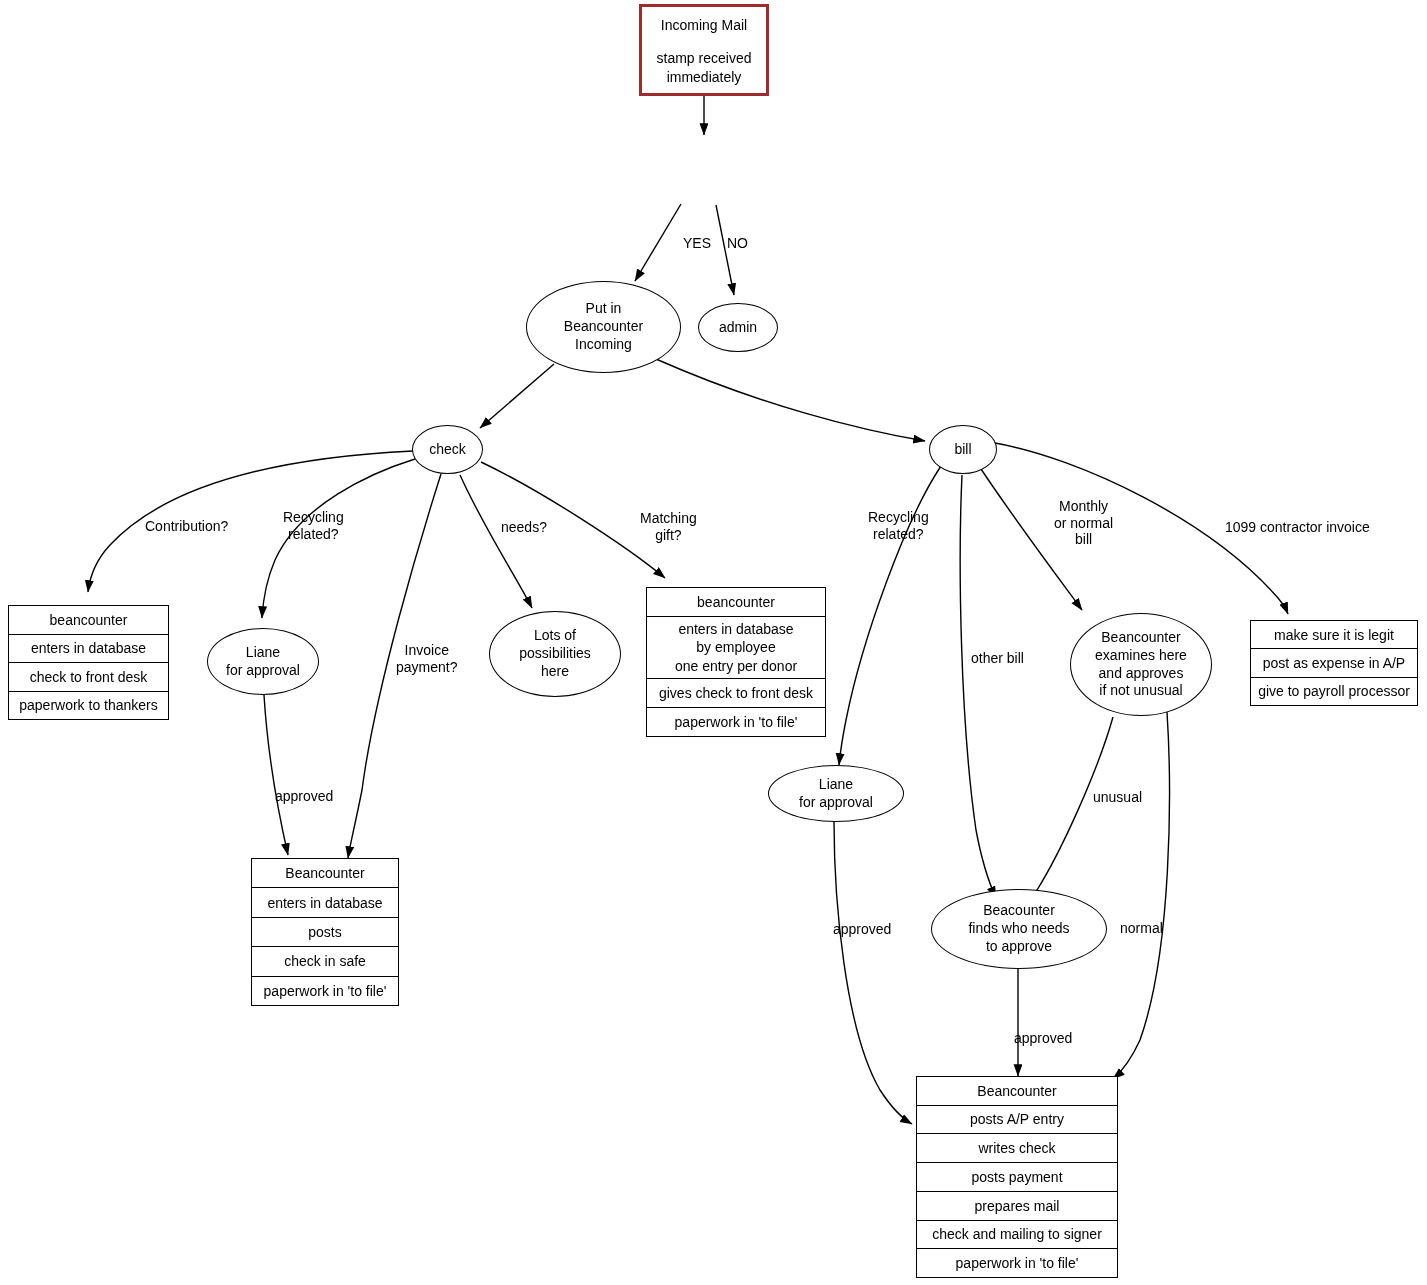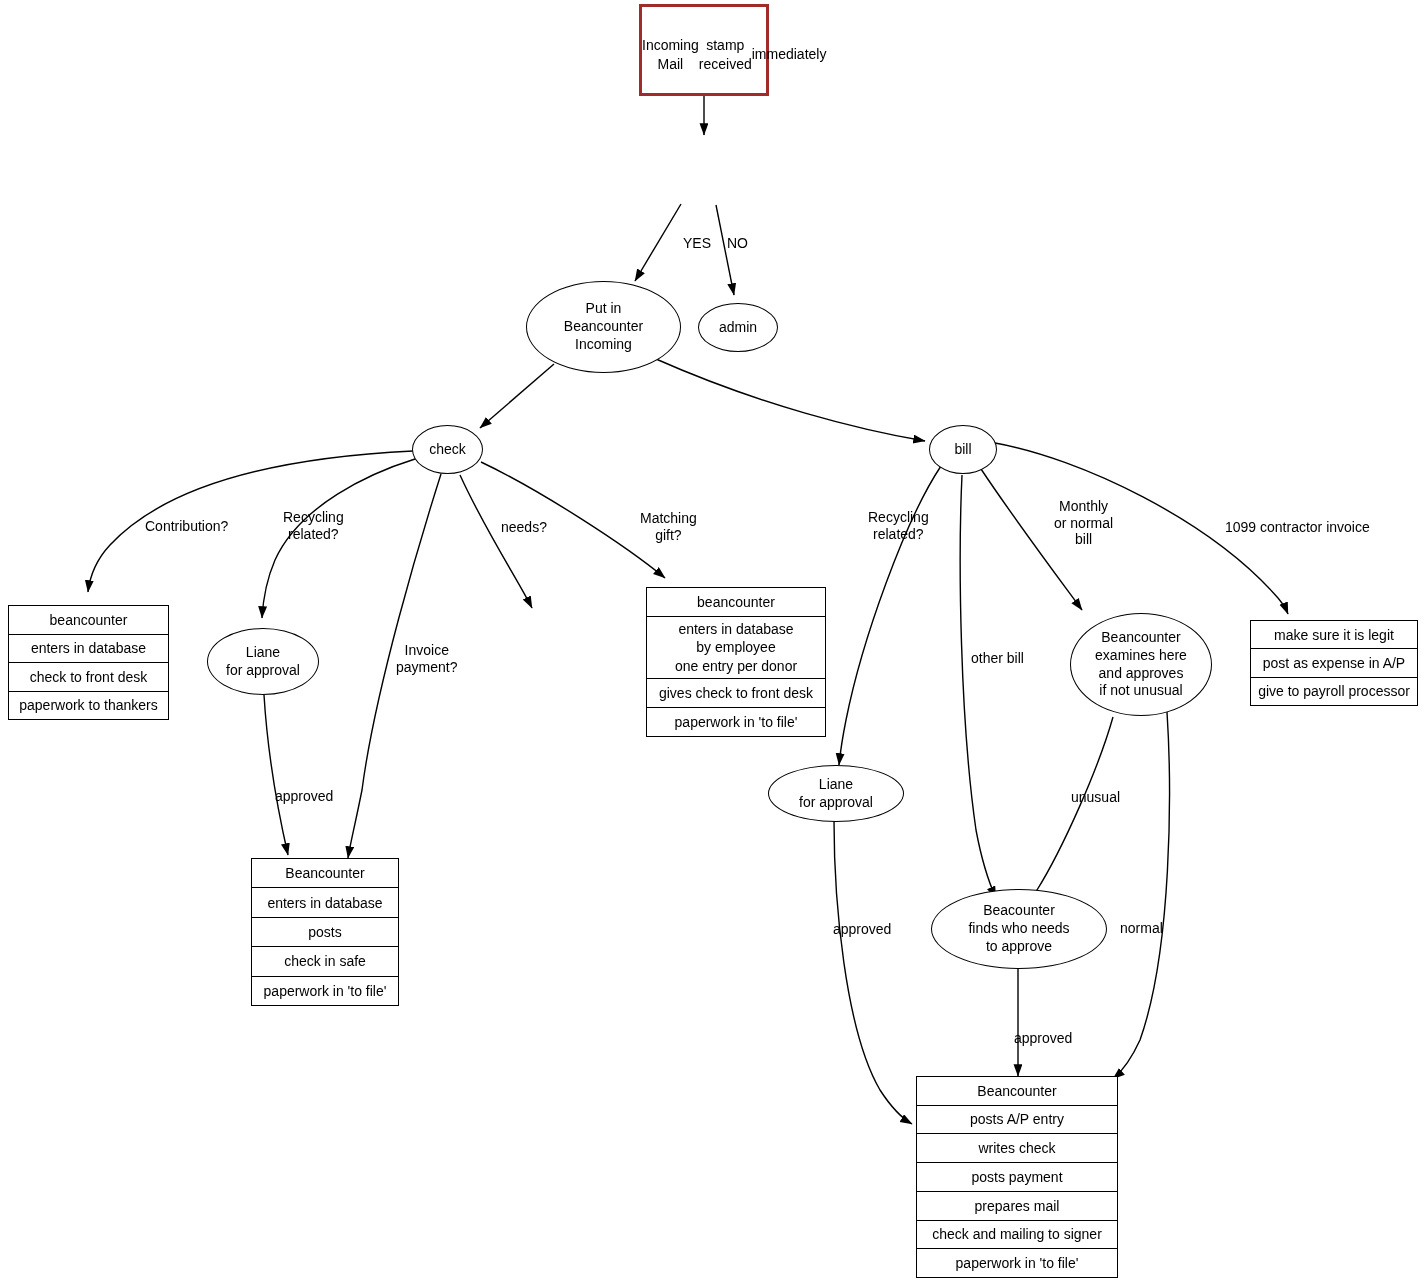--- a/index.html
+++ b/index.html
@@ -61,20 +61,21 @@
     flex: 1 1 auto;
   }
   .record .row:last-child {
     border-bottom: none;
   }
   
   .startbox {
     border: 3px solid #a02b2b;
     background: #ffffff;
     display: flex;
+    flex-direction: column;
     align-items: center;
     justify-content: flex-start;
     text-align: center;
     color: #000000;
     box-sizing: border-box;
     padding-top: 9px;
   }
   .startbox .ln { line-height: 1.32; }
   .startbox .gap { height: 15px; }
   
@@ -176,20 +177,27 @@
     <div class="row">paperwork to thankers</div>
   </div>
 
   <div class="node ellipse fs14" style="left:207px; top:628px; width:112px; height:67px;">
     <div>
       <div>Liane</div>
       <div>for approval</div>
     </div>
   </div>
 
+  <div class="node ellipse fs14" style="left:489px; top:611px; width:132px; height:86px;">
+    <div>
+      <div>Lots of</div>
+      <div>possibilities</div>
+      <div>here</div>
+    </div>
+  </div>
 
   <div class="node record fs14" style="left:646px; top:587px; width:180px; height:150px;">
     <div class="row">beancounter</div>
     <div class="row" style="flex:0 0 62px; white-space:pre-line;">enters in database
 by employee
 one entry per donor</div>
     <div class="row">gives check to front desk</div>
     <div class="row">paperwork in 'to file'</div>
   </div>
 
@@ -254,18 +262,18 @@
 gift?</div>
   <div class="elabel fs19" style="left:275px; top:788px;">approved</div>
 
   <div class="elabel fs19" style="left:868px; top:509px;">Recycling
 related?</div>
   <div class="elabel fs19" style="left:971px; top:650px;">other bill</div>
   <div class="elabel fs19" style="left:1054px; top:498px;">Monthly
 or normal
 bill</div>
   <div class="elabel fs19" style="left:1225px; top:519px;">1099 contractor invoice</div>
-  <div class="elabel fs19" style="left:1071px; top:789px;text-align:center;">unusual</div>
+  <div class="elabel fs19" style="left:1093px; top:789px;text-align:center;">unusual</div>
   <div class="elabel fs19" style="left:1120px; top:920px;">normal</div>
   <div class="elabel fs19" style="left:833px; top:921px;">approved</div>
   <div class="elabel fs19" style="left:1014px; top:1030px;">approved</div>
 
 </div>
 
 </body></html>

